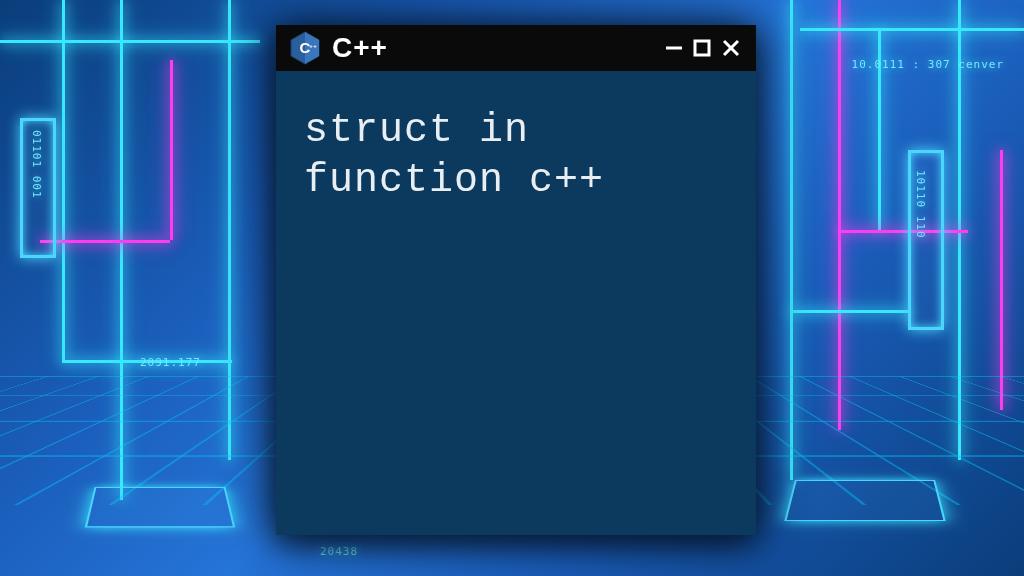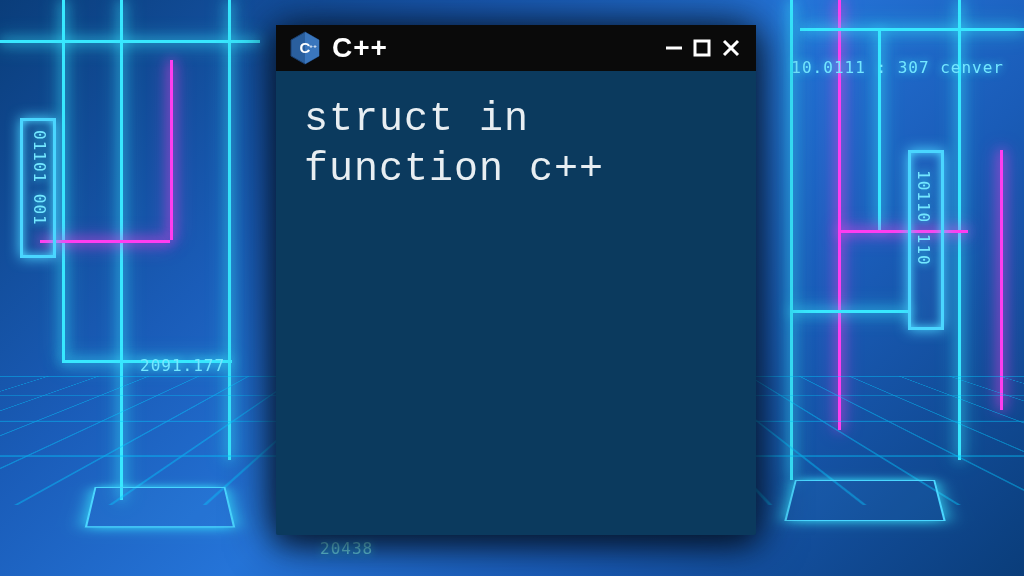--- a/index.html
+++ b/index.html
@@ -50,21 +50,21 @@
     .neon-rect {
       position: absolute;
       border: 3px solid;
       box-shadow: 0 0 14px currentColor, inset 0 0 10px currentColor;
       background: rgba(255,255,255,0.02);
     }
     
     .glow-text {
       position: absolute;
       font-family: monospace;
-      font-size: 16px;
+      font-size: 11px;
       letter-spacing: 1px;
       color: #73e7ff;
       text-shadow: 0 0 8px #38e8ff;
     }
     
     .vtext {
       writing-mode: vertical-rl;
     }
     
     
@@ -112,21 +112,21 @@
       margin-left: auto;
       display: flex;
       align-items: center;
       gap: 8px;
     }
     
     .window-controls svg { display: block; }
     
     .terminal-body {
       flex: 1;
-      padding: 24px 28px;
+      padding: 35px 28px;
       color: #e8eef2;
       font-family: "Courier New", Courier, monospace;
       font-size: 40px;
       line-height: 1.25;
       white-space: pre-wrap;
       word-break: break-word;
       letter-spacing: 1px;
     }
     
     .floor-tile {

